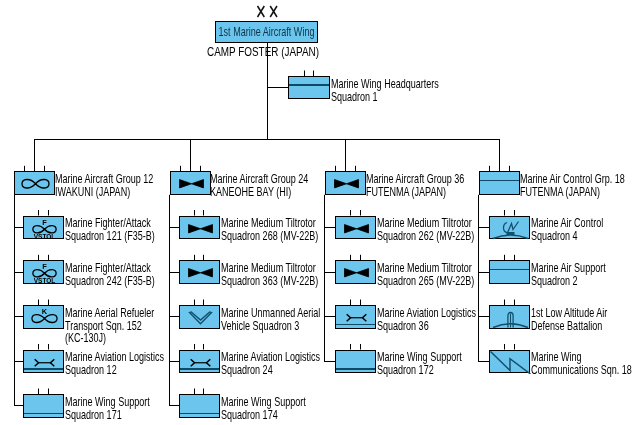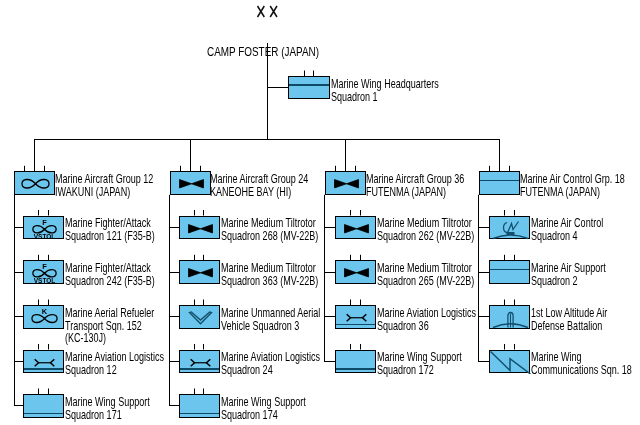--- a/index.html
+++ b/index.html
@@ -82,20 +82,25 @@
       <line x1="478.0" y1="272.5" x2="490" y2="272.5" stroke="#000" stroke-width="1"></line>
       <line x1="504.5" y1="254.8" x2="504.5" y2="260.3" stroke="#000" stroke-width="1"></line>
       <line x1="514.5" y1="254.8" x2="514.5" y2="260.3" stroke="#000" stroke-width="1"></line>
       <line x1="478.0" y1="316.5" x2="490" y2="316.5" stroke="#000" stroke-width="1"></line>
       <line x1="504.5" y1="299.5" x2="504.5" y2="305" stroke="#000" stroke-width="1"></line>
       <line x1="514.5" y1="299.5" x2="514.5" y2="305" stroke="#000" stroke-width="1"></line>
       <line x1="478.0" y1="361.5" x2="490" y2="361.5" stroke="#000" stroke-width="1"></line>
       <line x1="504.5" y1="344.0" x2="504.5" y2="349.5" stroke="#000" stroke-width="1"></line>
       <line x1="514.5" y1="344.0" x2="514.5" y2="349.5" stroke="#000" stroke-width="1"></line>
 </svg>
+<div style="position:absolute;left:215px;top:21px;width:103px;height:22px;background:#6CC5EC;border:1px solid #000000;box-sizing:border-box">
+      <svg width="101" height="20" viewBox="0 0 101 20" style="position:absolute;left:0;top:0">
+        <text x="50.5" y="14.3" text-anchor="middle" font-size="13.3" fill="#0d3349" font-family="Liberation Sans, sans-serif" transform="matrix(0.68,0,0,1,16.16,0)">1st Marine Aircraft Wing</text>
+      </svg>
+    </div>
     <div style="position:absolute;left:162.5px;top:44.2px;width:200px;text-align:center;font-size:13.4px;color:#000;white-space:nowrap;transform:scaleX(0.74);transform-origin:center top">CAMP FOSTER (JAPAN)</div>
     <div style="position:absolute;left:288px;top:76px;width:42px;height:23px;background:#6CC5EC;border:1px solid #000000;box-sizing:border-box">
       <div style="position:absolute;left:0;right:0;top:7.3px;height:1.5px;background:#0e4a66"></div>
     </div>
     <div style="position:absolute;left:331px;top:77.8px;font-size:12.2px;line-height:12.7px;color:#000;white-space:nowrap;transform:scaleX(0.74);transform-origin:left top">Marine Wing Headquarters<br>Squadron 1</div>
     <div style="position:absolute;left:14px;top:171.3px;width:41px;height:23.5px;background:#6CC5EC;border:1px solid #000000;box-sizing:border-box">
       <svg width="41" height="23.5" viewBox="0 0 41 23.5" style="position:absolute;left:0;top:0">
         <path d="M 20.5,11.75 C 14.5,5.25 7.0,6.95 7.0,11.75 C 7.0,16.55 14.5,18.25 20.5,11.75 C 26.5,5.25 34.0,6.95 34.0,11.75 C 34.0,16.55 26.5,18.25 20.5,11.75 Z" fill="none" stroke="#000000" stroke-width="1.3"></path>
       </svg>
     </div>

